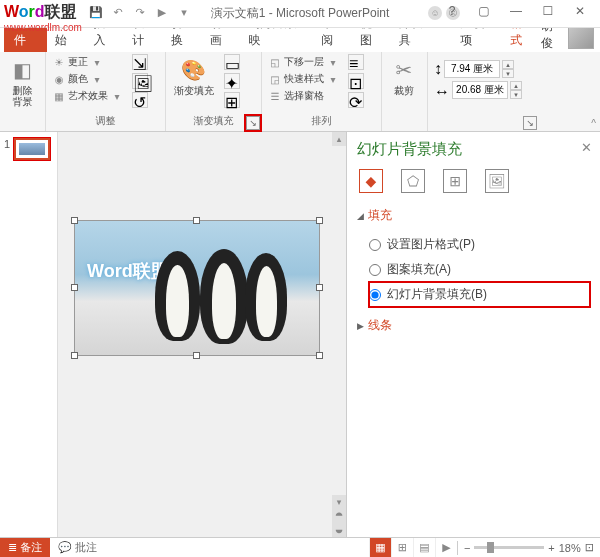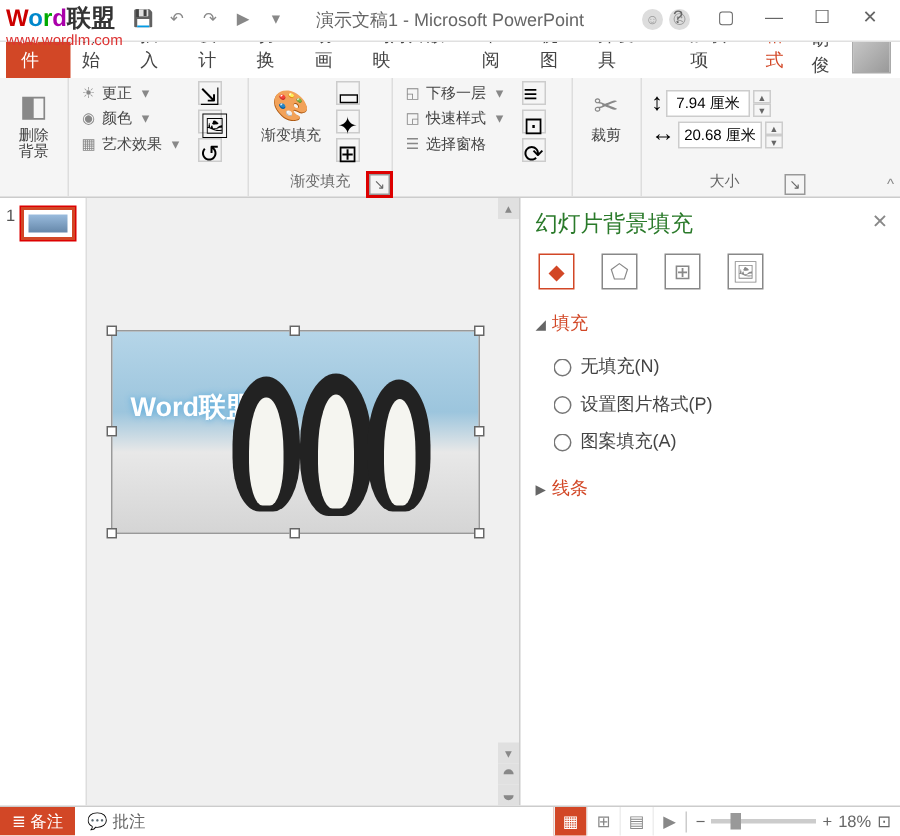--- a/index.html
+++ b/index.html
@@ -162,20 +162,21 @@
             <span>艺术效果</span>
             <span class="i">▾</span>
           </div>
       </div>
       <div style="display:flex;flex-direction:column;gap:3px;margin-left:4px">
         <span class="i" style="width:16px;height:16px;border:1px solid #ccc">⇲</span>
         <span class="i" style="width:16px;height:16px;border:1px solid #ccc">🖼</span>
         <span class="i" style="width:16px;height:16px;border:1px solid #ccc">↺</span>
       </div>
     </div>
+    <div class="label">调整</div>
   </div>
   <div class="rgroup" style="width:96px">
     <div class="body">
       <div class="rbtn">
         <span class="icon">🎨</span>
         <span class="txt">渐变填充</span>
       </div>
       <div style="display:flex;flex-direction:column;gap:3px;margin-left:4px">
         <span class="i" style="width:16px;height:16px;border:1px solid #ccc">▭</span>
         <span class="i" style="width:16px;height:16px;border:1px solid #ccc">✦</span>
@@ -202,20 +203,21 @@
             <span class="i">☰</span>
             <span>选择窗格</span>
           </div>
       </div>
       <div style="display:flex;flex-direction:column;gap:3px;margin-left:4px">
         <span class="i" style="width:16px;height:16px;border:1px solid #ccc">≡</span>
         <span class="i" style="width:16px;height:16px;border:1px solid #ccc">⊡</span>
         <span class="i" style="width:16px;height:16px;border:1px solid #ccc">⟳</span>
       </div>
     </div>
+    <div class="label">排列</div>
   </div>
   <div class="rgroup" style="width:46px">
     <div class="body">
       <div class="rbtn">
         <span class="icon">✂</span>
         <span class="txt">裁剪</span>
       </div>
     </div>
   </div>
   <div class="rgroup" style="width:110px;border-right:none">
@@ -230,21 +232,20 @@
       </div>
       <div class="spin">
         <span class="i">↔</span>
         <input value="20.68 厘米" style="">
         <div class="updown">
             <span>▴</span>
             <span>▾</span>
           </div>
       </div>
     </div>
-    <div class="label">大小</div>
     <div class="launcher">↘</div>
   </div>
   <span class="ribbon-collapse">^</span>
 </div>
 
 <div class="workspace">
   <div class="thumbrail">
     <div class="thumb">
       <span class="num">1</span>
       <div class="img"></div>
@@ -289,30 +290,30 @@
       <span>🖼</span>
     </div>
     <div class="section">
       <div class="hdr">
           <span class="arrow">◢</span>
           <span>填充</span>
         </div>
       <div class="opts">
         <label class="opt">
             <input type="radio" name="fill" style="">
-            <span>无填充(N)</span>
-          </label>
-        <label class="opt">
-            <input type="radio" name="fill" style="">
             <span>设置图片格式(P)</span>
           </label>
         <label class="opt">
             <input type="radio" name="fill" style="">
             <span>图案填充(A)</span>
           </label>
+        <label class="opt hl">
+            <input type="radio" name="fill" checked="" style="">
+            <span>幻灯片背景填充(B)</span>
+          </label>
       </div>
     </div>
     <div class="section">
       <div class="hdr">
           <span class="arrow">▶</span>
           <span>线条</span>
         </div>
     </div>
   </div>
 </div>

